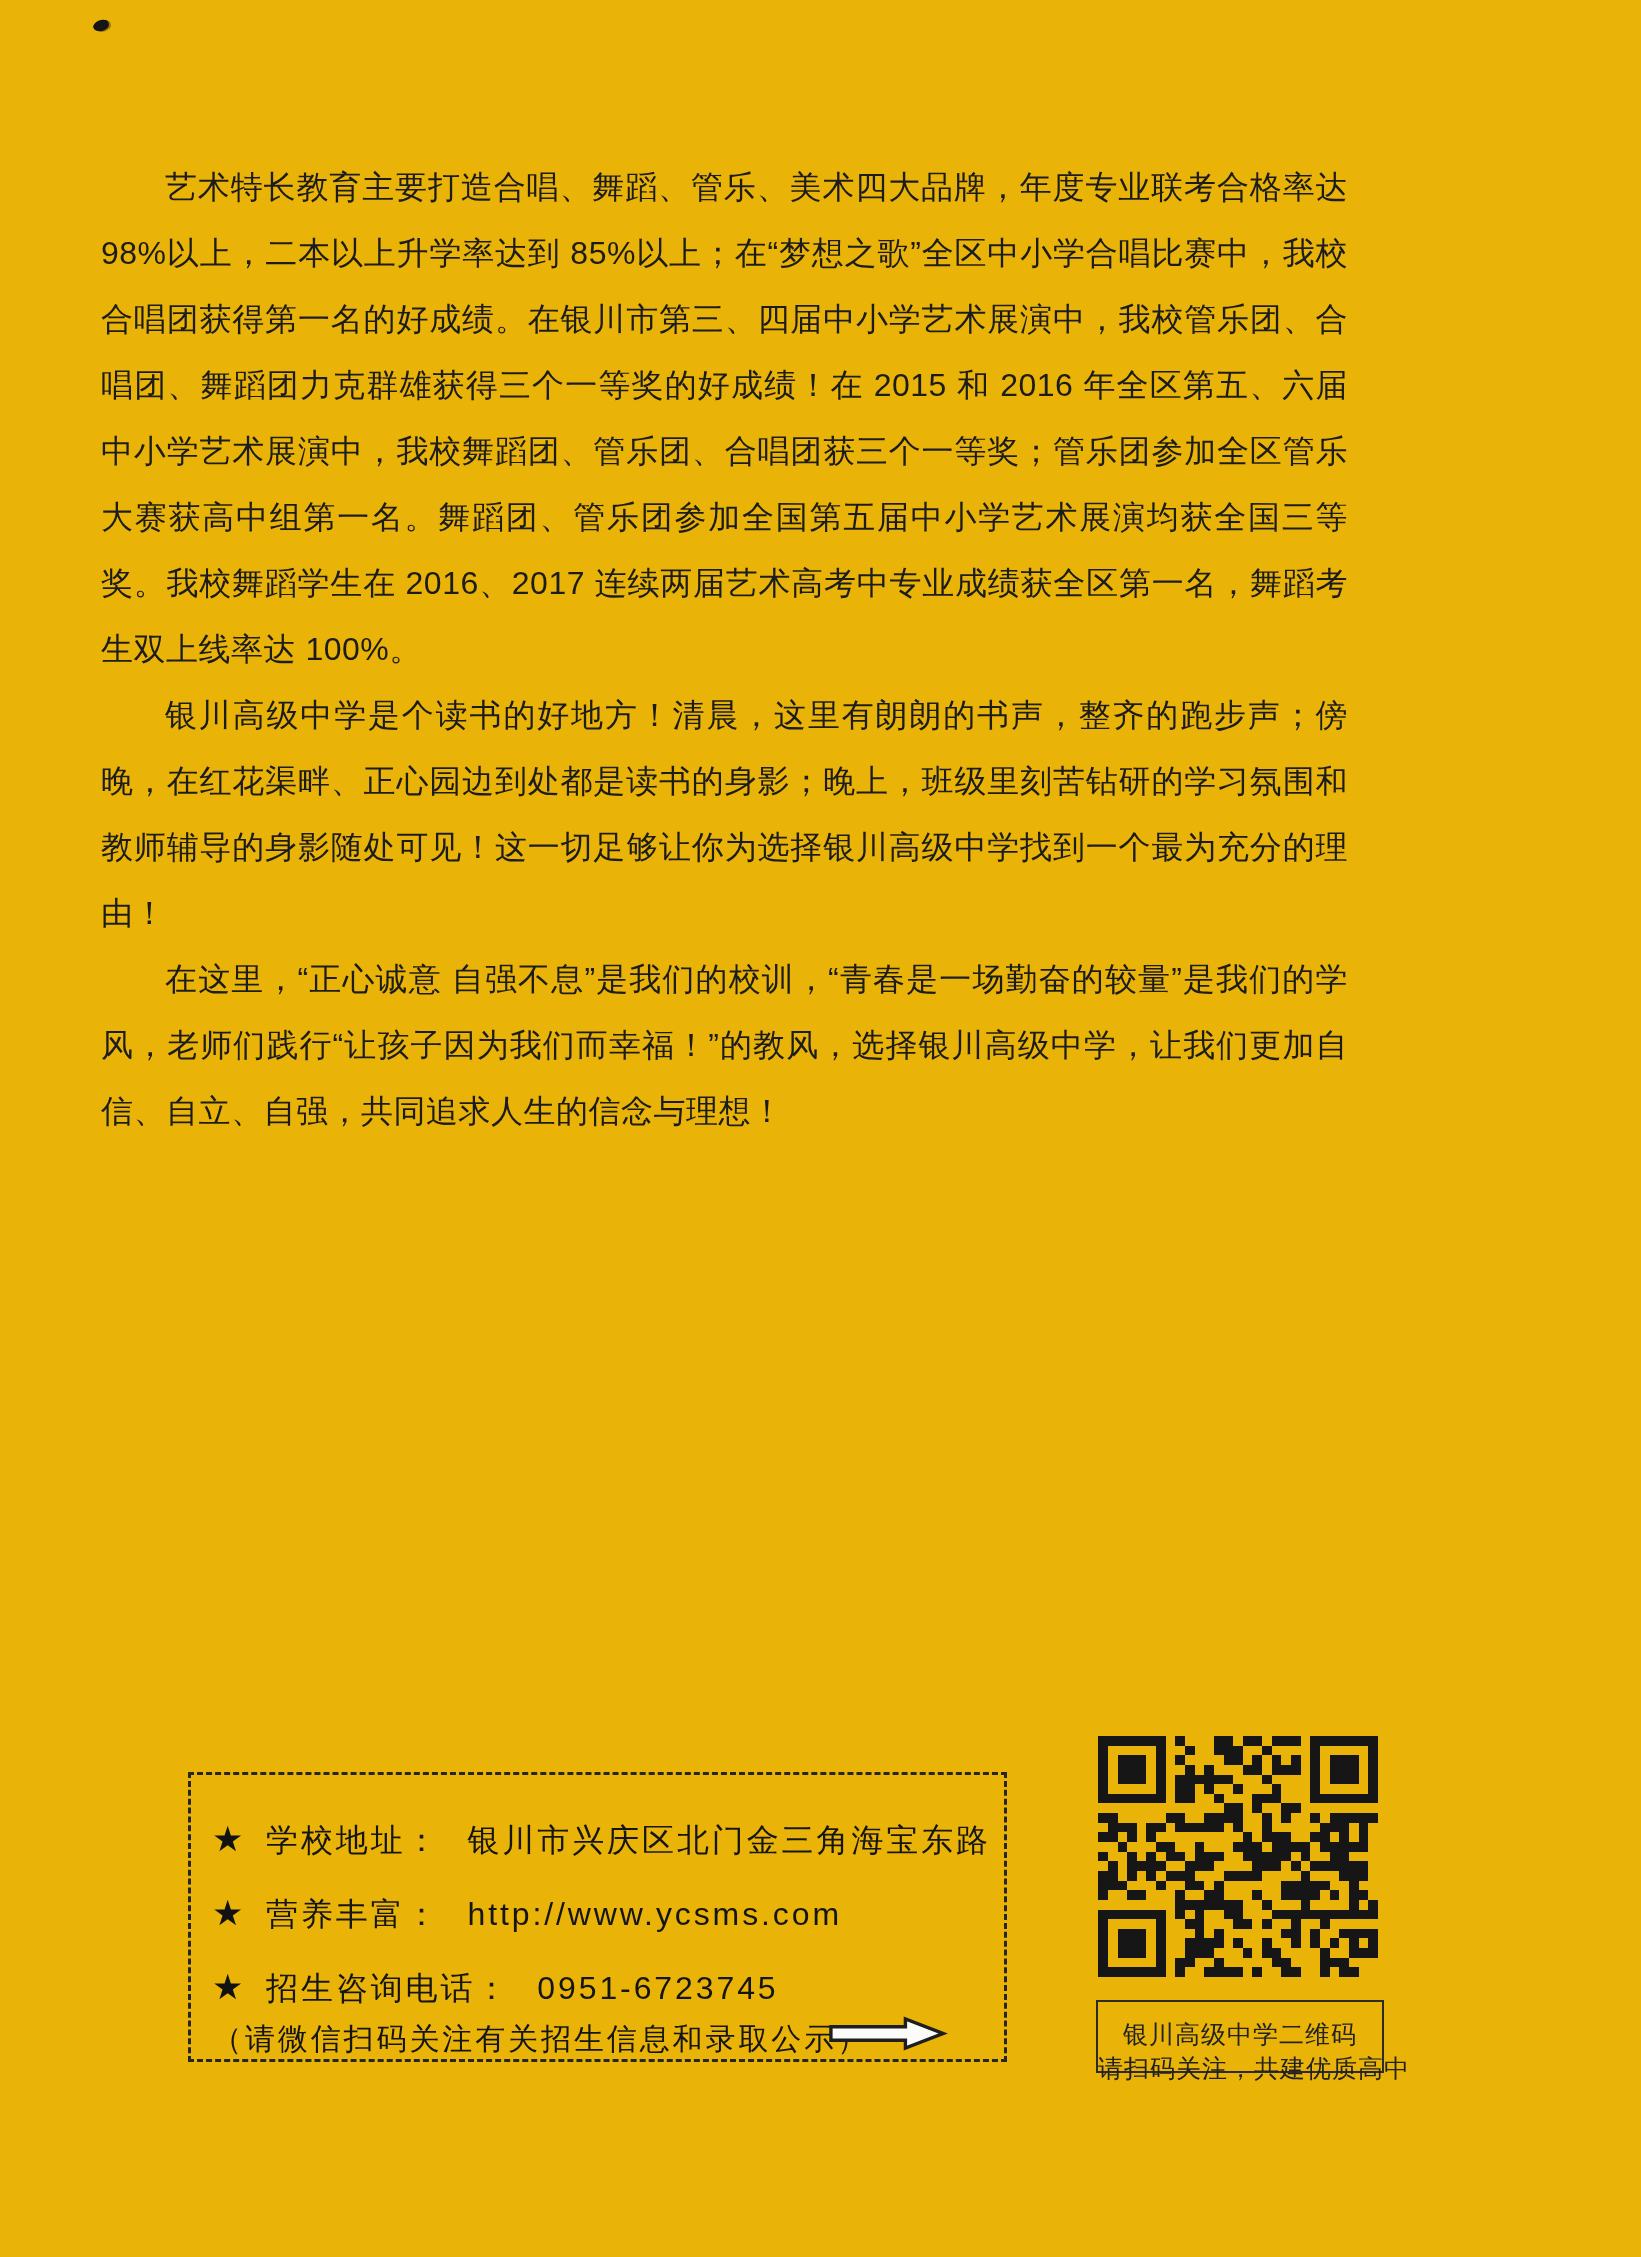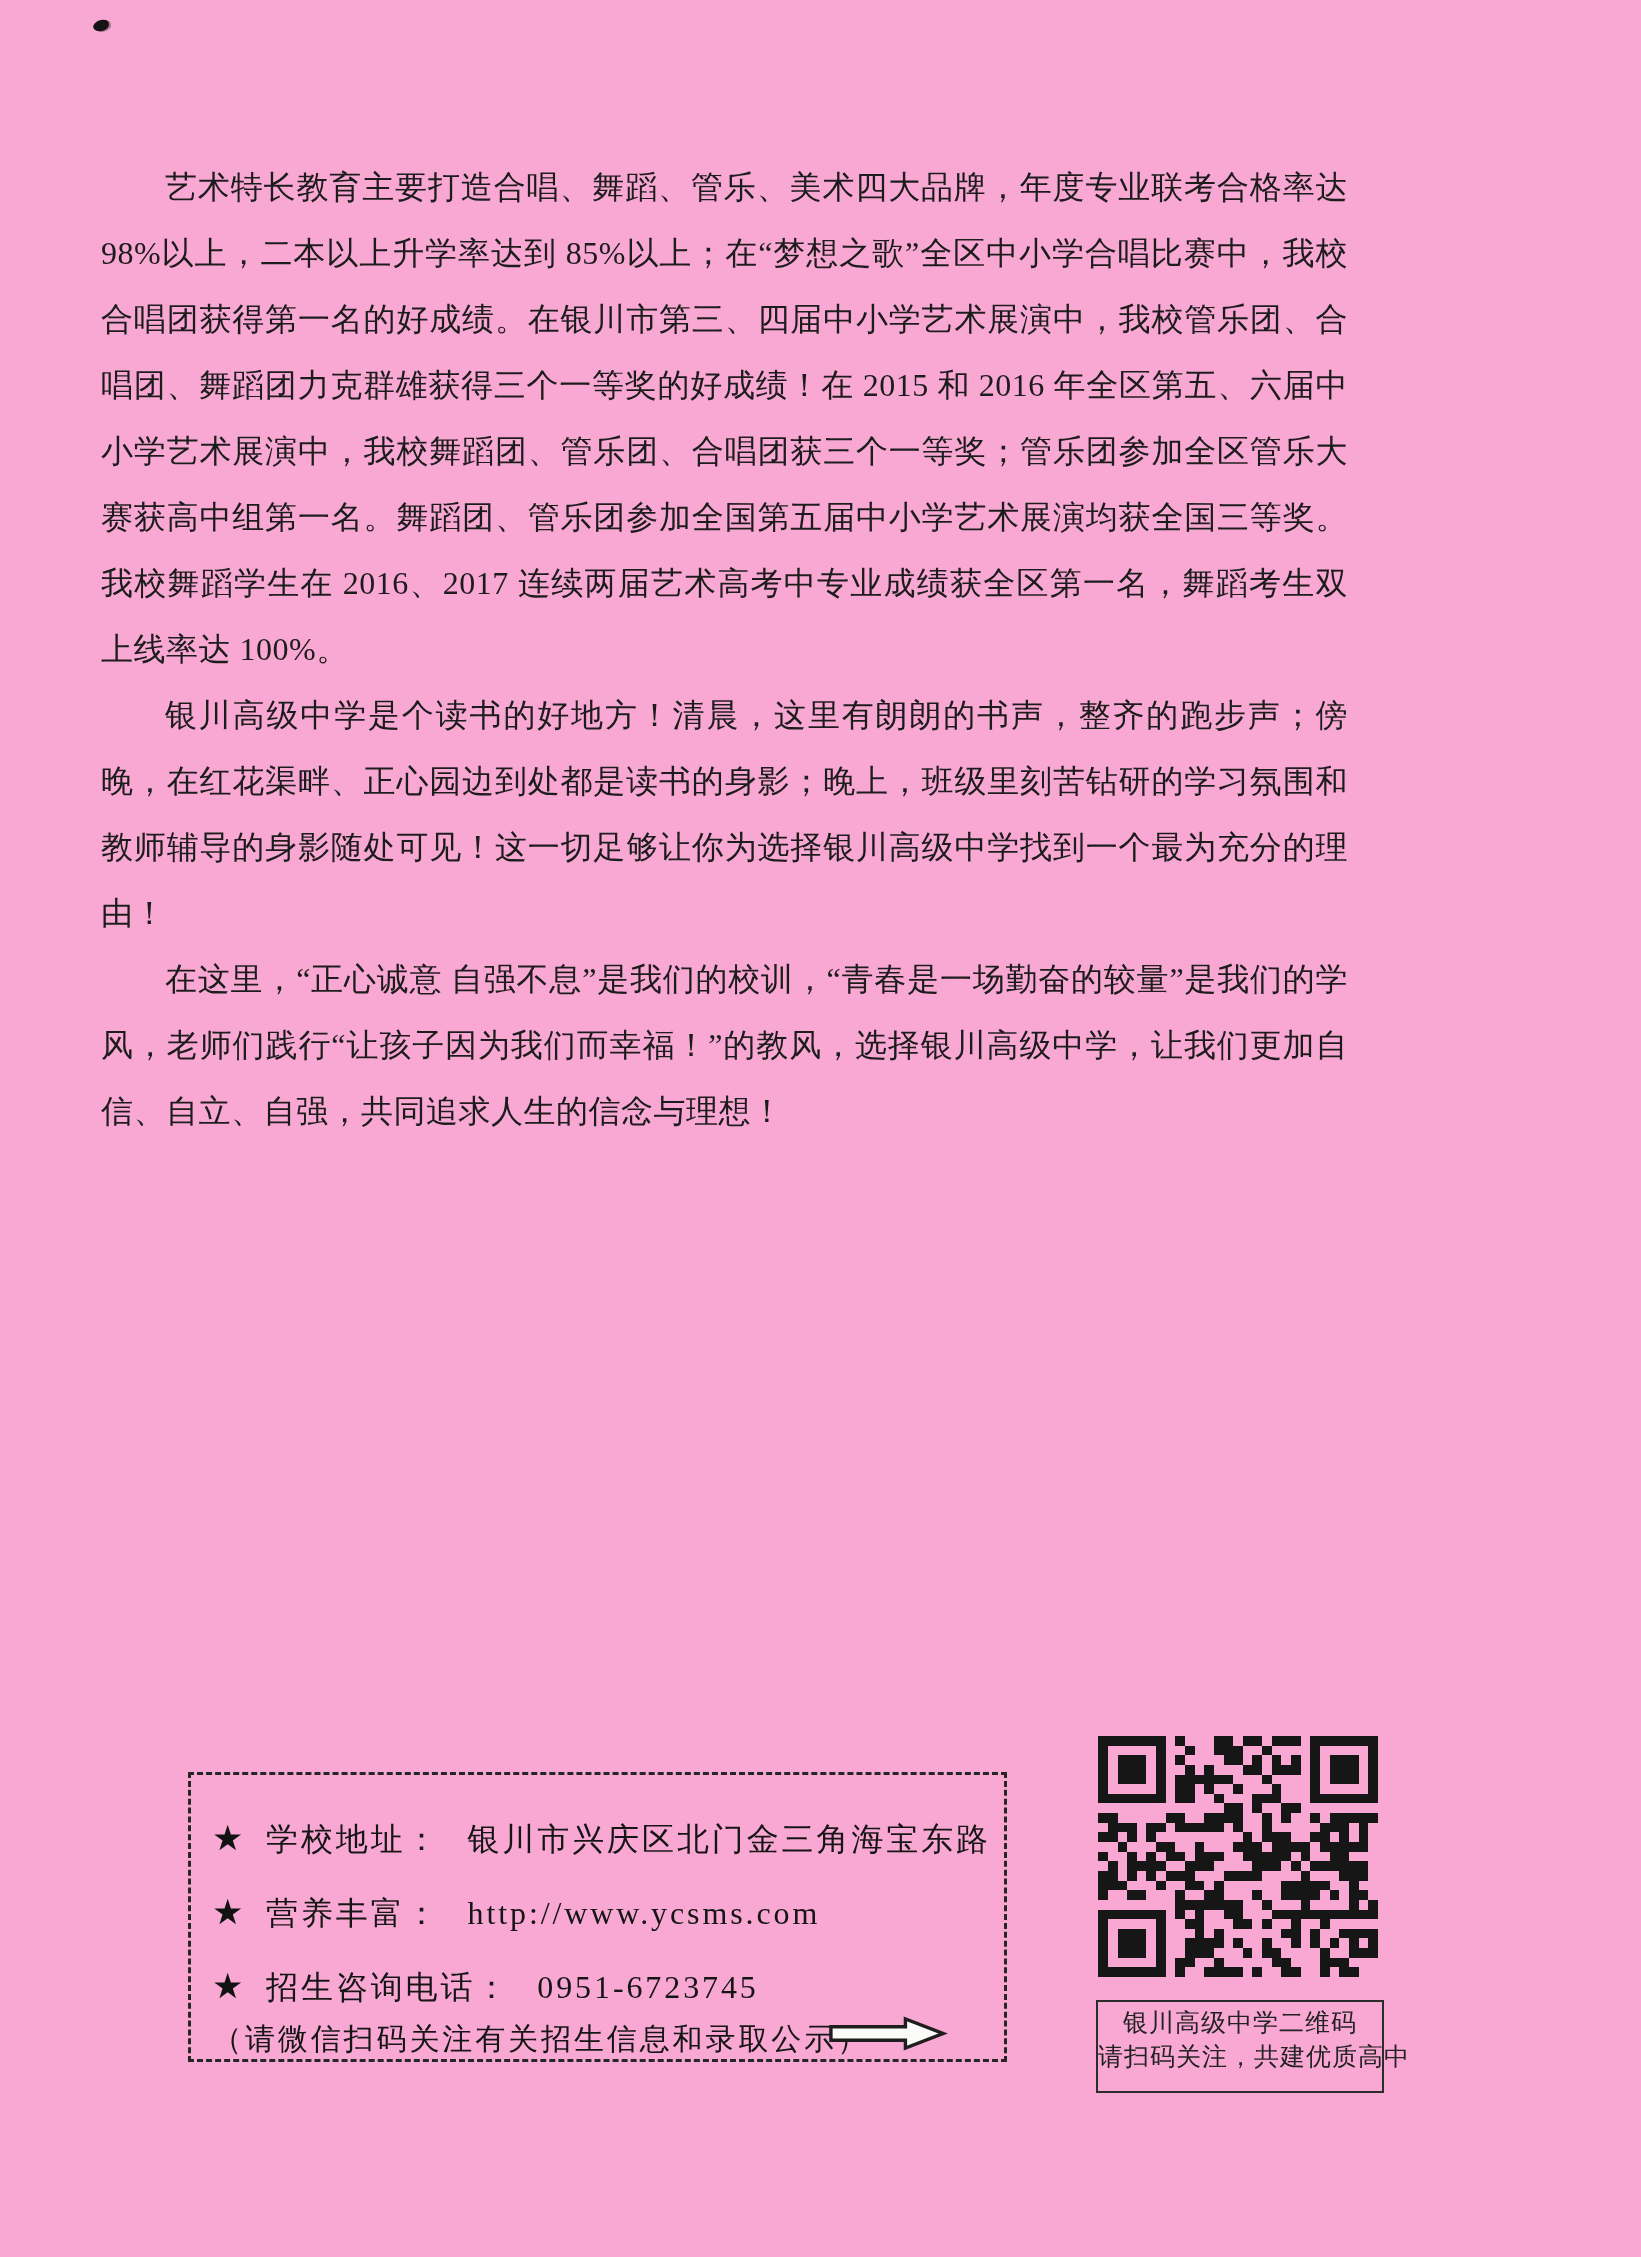--- a/index.html
+++ b/index.html
@@ -1,20 +1,20 @@
 <!DOCTYPE html>
 <html><head>
 <meta charset="utf-8">
 <style>
   html,body{margin:0;padding:0;background:#e8e8e6;}
   .page{
     position:relative;
     width:1641px;height:2257px;
-    background:#f9a8d4;
-    font-family:Liberation Serif, serif;
+    background:#eab308;
+    font-family:Liberation Sans, sans-serif;
     color:#1c1c1c;
     overflow:hidden;
   }
   .speck{
     position:absolute;left:93px;top:20px;width:16.4px;height:10.6px;
     background:#151515;border-radius:55% 45% 50% 50%;
     transform:rotate(-14deg);
     box-shadow:1.9px 1px 0 rgba(20,20,20,.35);
   }
   .content{
@@ -35,26 +35,26 @@
   .star{display:inline-block;width:54px;font-size:35px;color:#121212;}
   .info-label{color:#151515;}
   .info-value{margin-left:27px;color:#151515;}
   .info-note-row{height:50px;line-height:50px;font-size:30px;white-space:nowrap;}
   .info-note{color:#151515;}
   .arrow{position:absolute;left:637px;top:241px;}
   .qr-block{position:absolute;left:1096px;top:1736px;width:288px;}
   .qr-svg{display:block;margin-left:1.9px;}
   .qr-caption{
     box-sizing:border-box;
-    margin-top:23px;width:288px;height:93px;
+    margin-top:23px;width:288px;height:73px;
     border:2.9px solid #2c2c2c;
     text-align:center;color:#222;
     font-size:25px;line-height:34px;
     letter-spacing:1px;
-    padding-top:4px;
+    padding-top:15px;
     white-space:nowrap;
   }
 </style>
 </head>
 <body>
 
 <div class="page">
 
   <div class="speck"></div>
 

